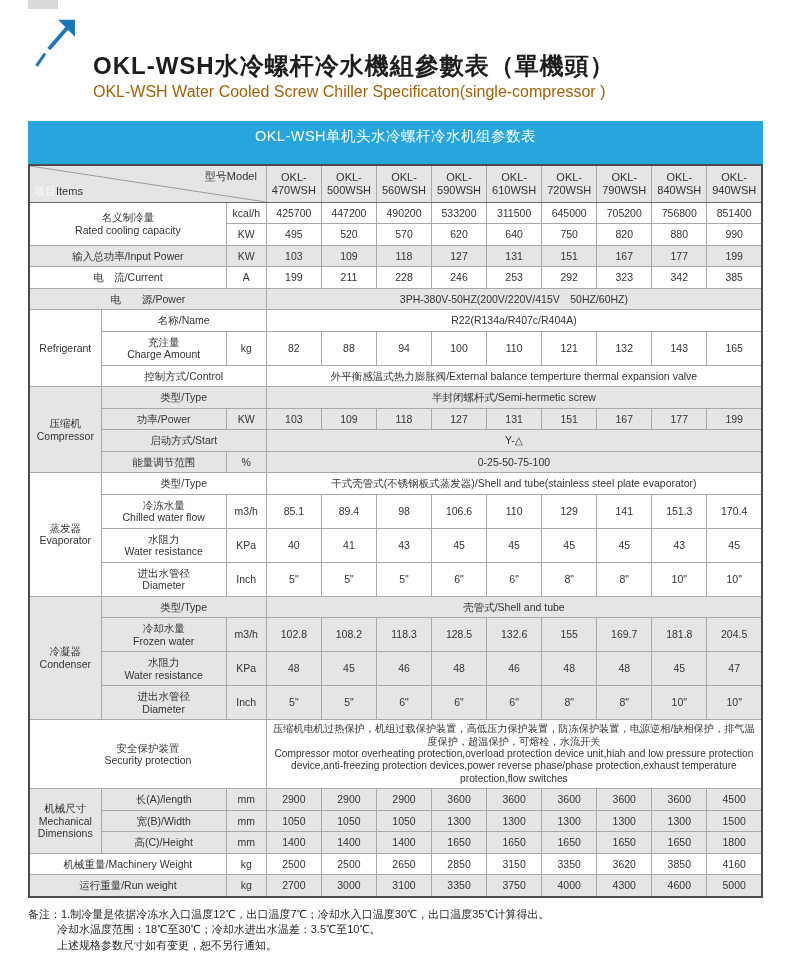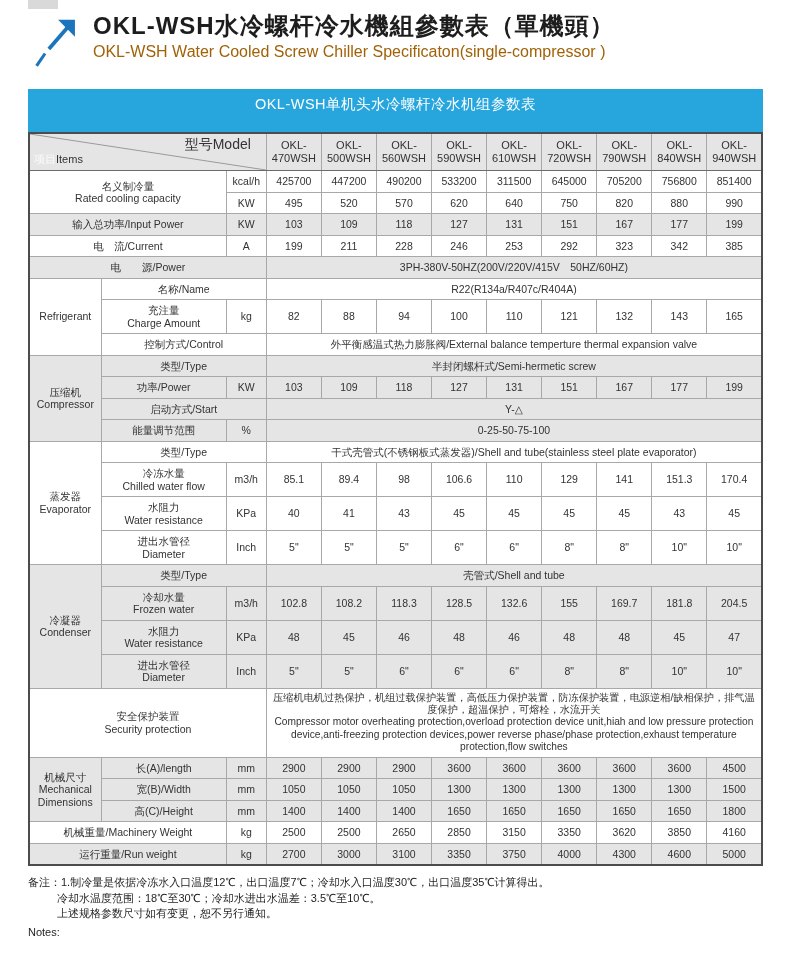--- a/index.html
+++ b/index.html
@@ -1,36 +1,36 @@
 <!DOCTYPE html>
 <html><head>
 <meta charset="utf-8">
 <style>
   html,body{margin:0;padding:0;background:#fff;}
   body{width:790px;font-family:"Liberation Sans",sans-serif;color:#2f2f2f;}
   .page{position:relative;padding:8px 27px 10px 28px;}
   .smudge{position:absolute;left:28px;top:0;width:30px;height:9px;background:#d9d9d9;}
   .masthead{display:flex;align-items:flex-start;margin:4px 0 0 4px;}
   .logo{width:46px;height:54px;margin:3px 15px 0 0;flex:none;}
-  .titles{padding-top:0;}
+  .titles{padding-top:0;margin-top:40px;}
   .title-zh{font-size:24px;font-weight:bold;letter-spacing:1px;line-height:1.15;color:#1d1d1d;}
   .title-en{font-size:16px;margin-top:3px;color:#a16207;}
   .banner{margin-top:20px;width:735px;height:43px;line-height:31px;background:#27a6de;color:#fff;text-align:center;font-size:14.5px;letter-spacing:.5px;}
   table{border-collapse:collapse;width:735px;table-layout:fixed;border:2px solid #4c4c4c;}
   td,th{border:1px solid #a8a8a8;font-size:10.5px;line-height:12.5px;font-weight:normal;text-align:center;vertical-align:middle;padding:4px 2px;background:#fff;color:#333;}
   tr.gray td,tr.gray th{background:#e5e5e5;}
   tr.sec-top td,tr.sec-top th{border-top:1px solid #6b6b6b;}
   thead tr th{border-bottom:1px solid #6b6b6b;}
   .head th{height:30px;font-size:11px;line-height:13px;padding:3px 1px;}
   .pre{white-space:pre-line;}
   .c-span.left{text-align:center;padding:3px 6px;font-size:10.2px;line-height:12.4px;margin-left:48px;}
   .corner{position:relative;padding:0;}
   .corner .diag{position:absolute;left:0;top:0;width:100%;height:100%;}
   .corner .diag line{stroke:#9a9a9a;stroke-width:1;vector-effect:non-scaling-stroke;}
-  .corner-model{position:absolute;top:4px;right:15px;font-size:14px;}
+  .corner-model{position:absolute;top:4px;right:9px;font-size:11px;}
   .corner-items{position:absolute;bottom:4px;left:4px;font-size:11px;}
   .items-zh{color:#fbfbfb;}
   .items-en{color:#333;}
   .notes{margin-top:9px;font-size:11px;line-height:15.5px;color:#1f1f1f;}
   .n1{padding-left:22px;}
   .n2{padding-left:29px;}
   .notes-en-h{margin-top:3px;}
 </style>
 </head>
 <body>

